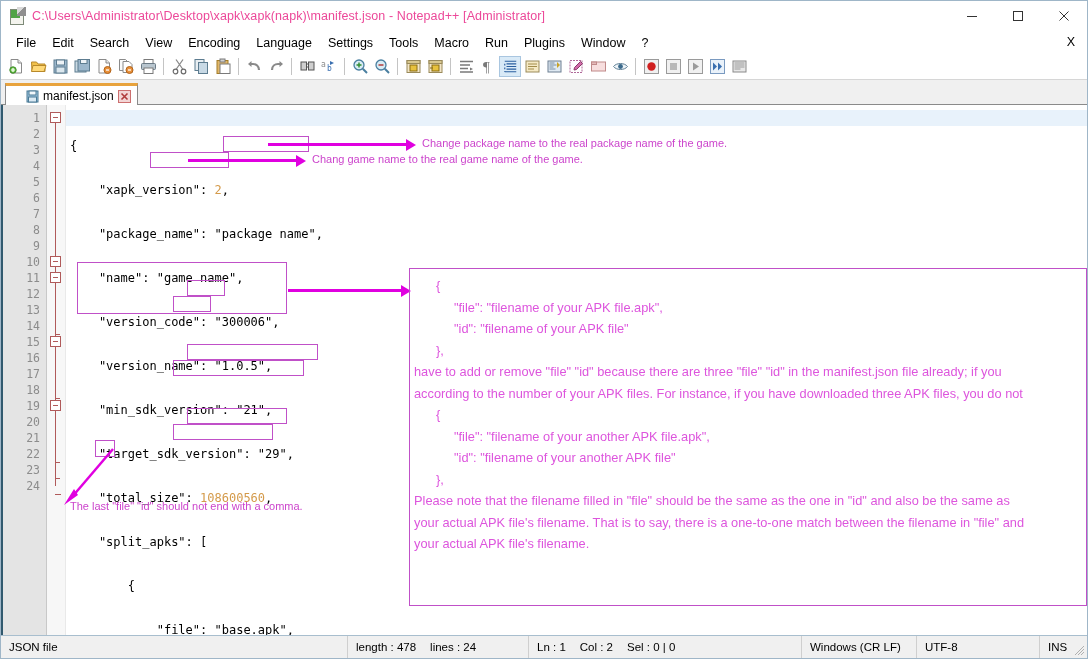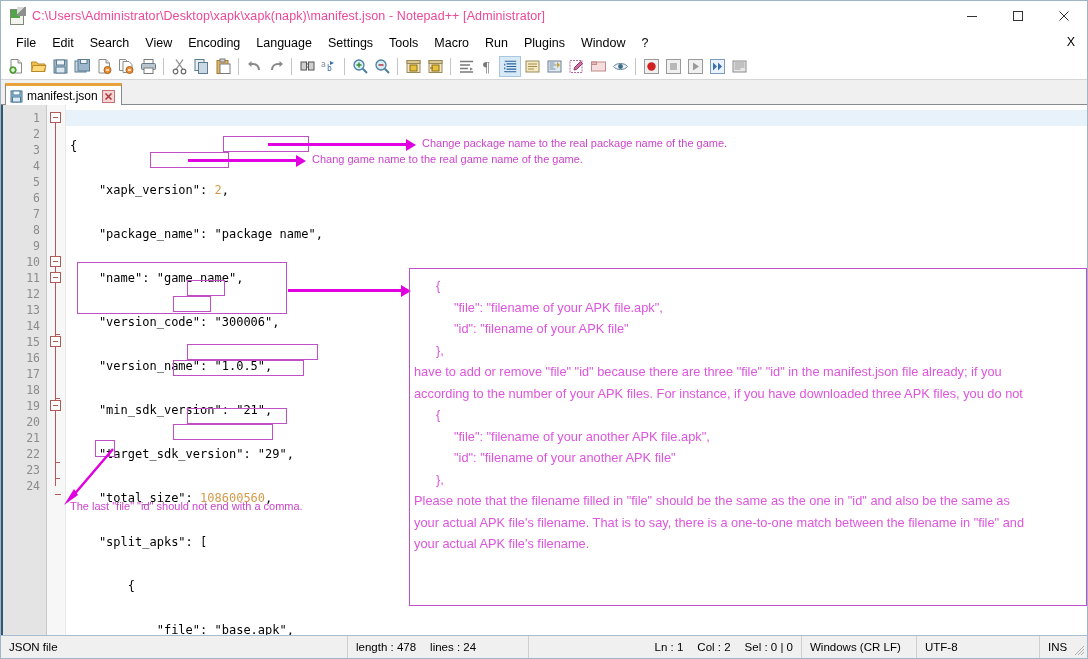--- a/index.html
+++ b/index.html
@@ -73,21 +73,21 @@
   
   .tabbar{
     height:24px;flex:0 0 24px;background:#f0f0f0;
     display:flex;align-items:flex-end;padding-left:4px;
     border-bottom:1px solid #8a8a8a;
   }
   .tab{
     height:22px;display:flex;align-items:center;gap:4px;
     background:#ffffff;border:1px solid #8a8a8a;border-bottom:none;
     border-top:3px solid #e8a33d;
-    padding:0 6px 0 4px;box-sizing:border-box;position:relative;top:1px;
+    padding:0 6px 0 20px;box-sizing:border-box;position:relative;top:1px;
   }
   .tab .tlabel{font-size:12px;color:#000;}
   .save-ico{width:13px;height:13px;flex:0 0 13px;}
   .tab-close{width:13px;height:13px;flex:0 0 13px;}
 
   
   .editwrap{flex:1 1 auto;position:relative;background:#ffffff;overflow:hidden;
     border-left:2px solid #31596e;}
   .editor{position:absolute;inset:0;display:flex;}
 
@@ -557,21 +557,21 @@
   <div class="statusbar">
     <div class="scell" style="width:346px;">
       <span>JSON file</span>
     </div>
     <div class="sdiv"></div>
     <div class="scell" style="width:180px;">
       <span>length : 478</span>
       <span>lines : 24</span>
     </div>
     <div class="sdiv"></div>
-    <div class="scell" style="width:272px;justify-content:flex-end;">
+    <div class="scell" style="width:272px;">
       <span>Ln : 1</span>
       <span>Col : 2</span>
       <span>Sel : 0 | 0</span>
     </div>
     <div class="sdiv"></div>
     <div class="scell" style="width:114px;">
       <span>Windows (CR LF)</span>
     </div>
     <div class="sdiv"></div>
     <div class="scell" style="width:122px;">

